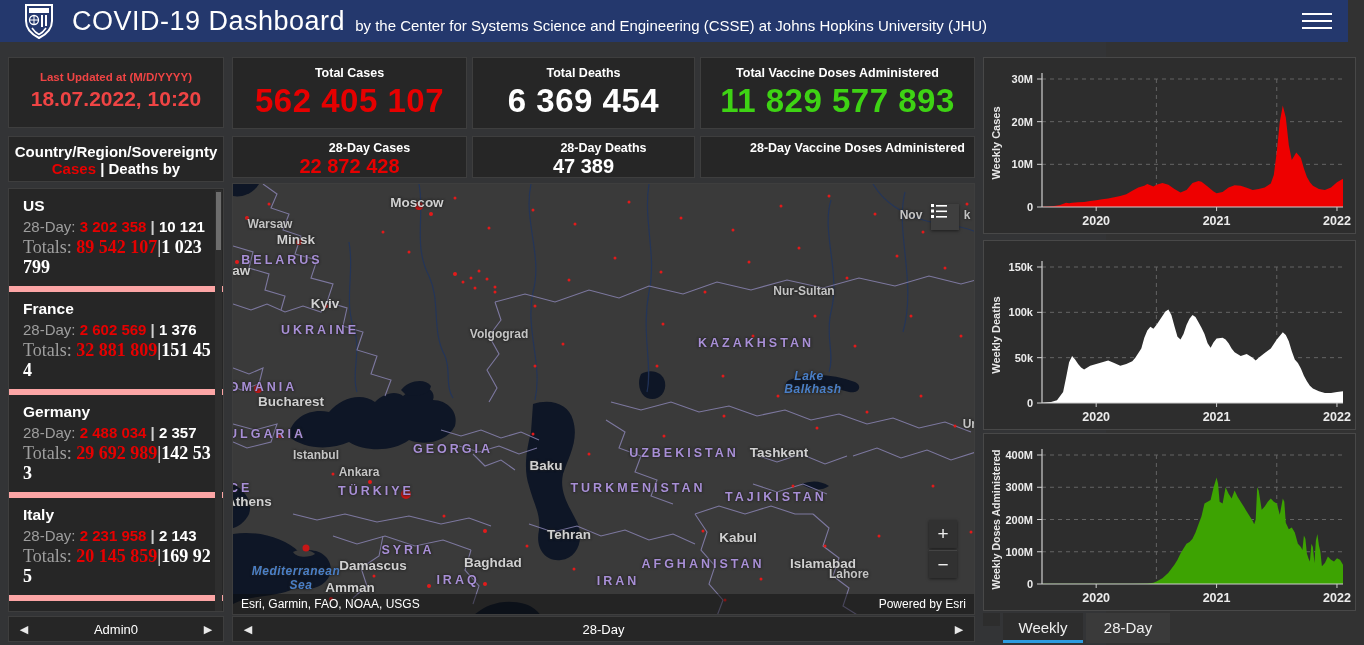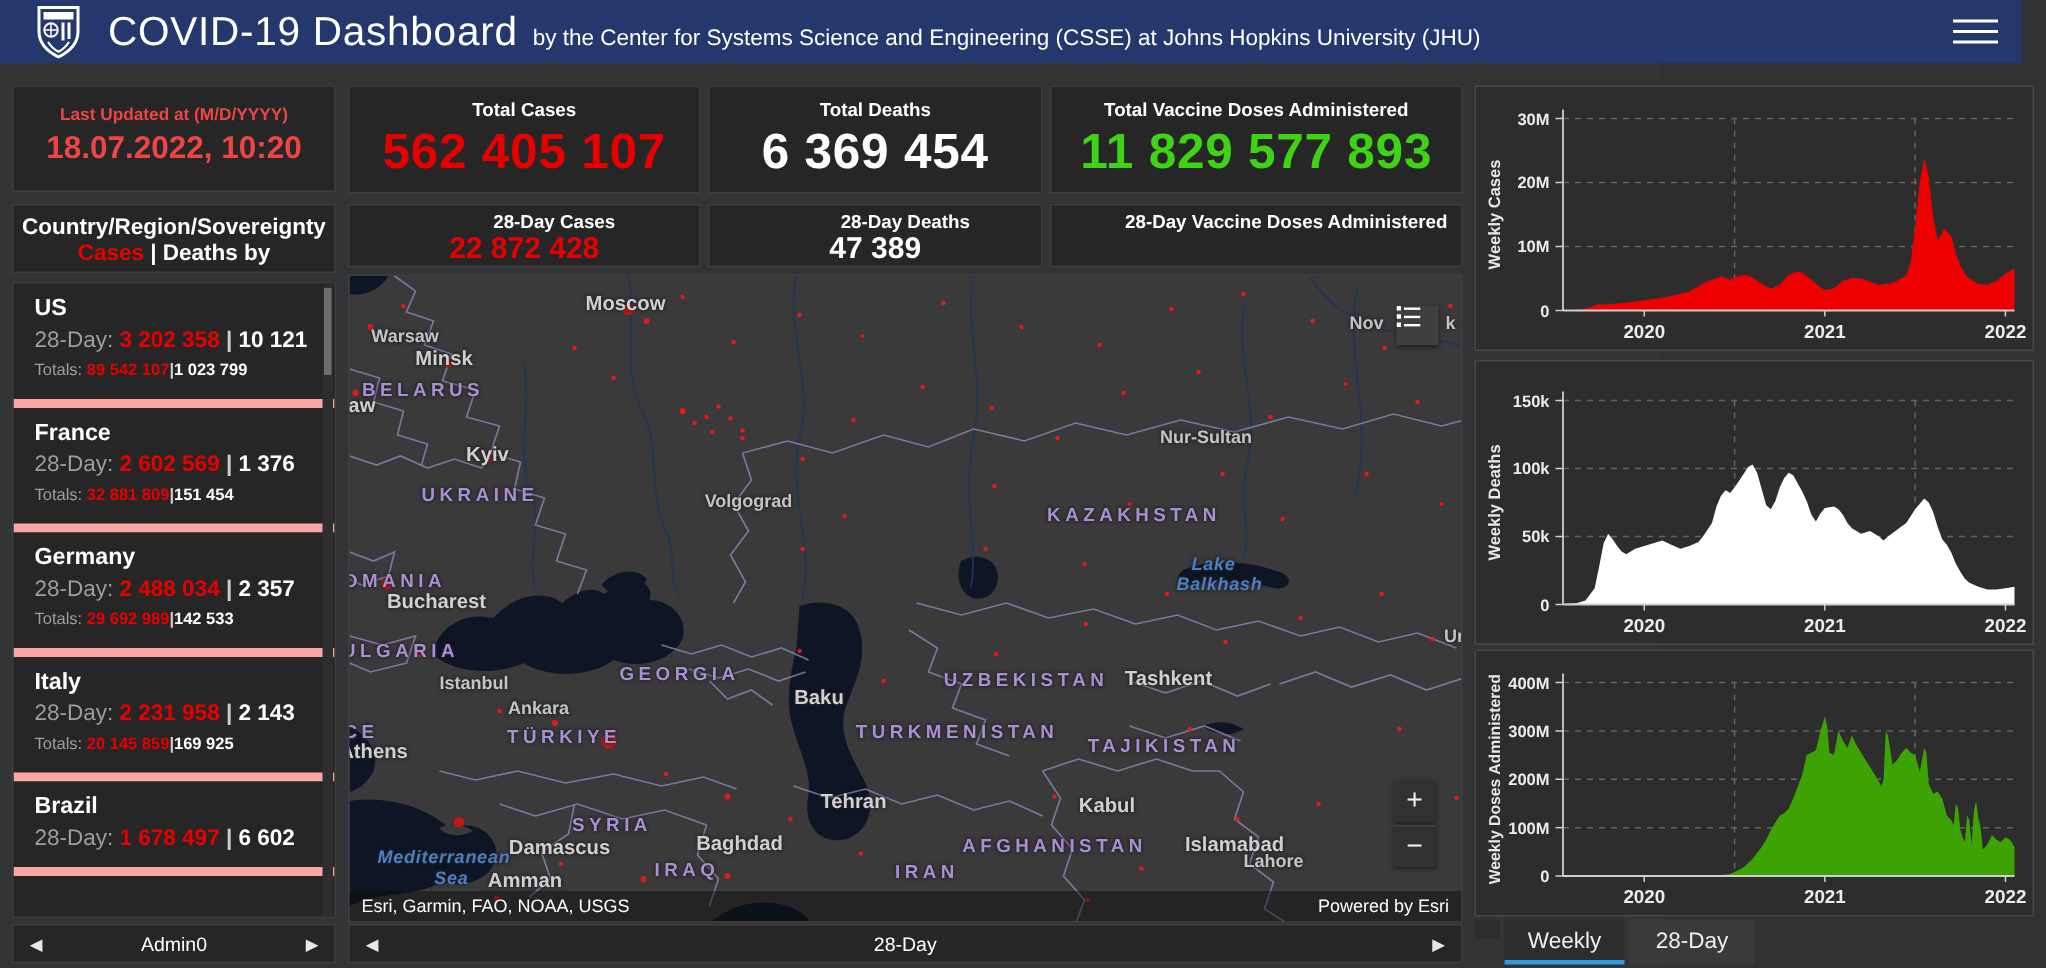--- a/index.html
+++ b/index.html
@@ -23,21 +23,21 @@
   #updated .lbl { font-size:11.5px; font-weight:bold; }
   #updated .val { font-size:21px; font-weight:bold; margin-top:4px; }
   #list-header { left:8px; top:136px; width:216px; height:46px; text-align:center; color:#fff;
                  font-size:15px; font-weight:bold; padding-top:6px; line-height:17px; }
   #list-header .red { color:var(--red); }
   #country-box { left:8px; top:188px; width:216px; height:424px; overflow:hidden; }
   #country-list { padding:0; }
   .c-entry { background:#262626; border-bottom:6px solid #fca5a5; padding:8px 12px 9px 14px; cursor:pointer; }
   .c-name { color:#fff; font-size:15.5px; font-weight:bold; margin-bottom:2px; }
   .c-line { font-size:15px; line-height:20px; color:#9e9e9e; }
-  .c-line.totals { font-size:11px; }
+  .c-line.totals { font-size:18px;font-family:Liberation Serif, serif; }
   .c-line .red { color:var(--red); font-weight:bold; }
   .c-line .white { color:#fff; font-weight:bold; }
   .c-line .sep { color:#cfcfcf; font-weight:bold; }
   .c-line .brk { word-break:break-all; }
   #list-scrollbar { position:absolute; right:1px; top:1px; width:7px; height:422px; background:#2e2e2e; }
   #list-thumb { position:absolute; left:1px; top:2px; width:5px; height:58px; background:#6d6d6d; }
 
   .bottom-bar { position:absolute; top:616px; height:26px; background:#262626; border:1px solid #3e3e3e;
                 color:#fff; font-size:13px; display:flex; align-items:center; }
   .bottom-bar .arrow { width:30px; text-align:center; font-size:11px; cursor:pointer; color:#e8e8e8; }

